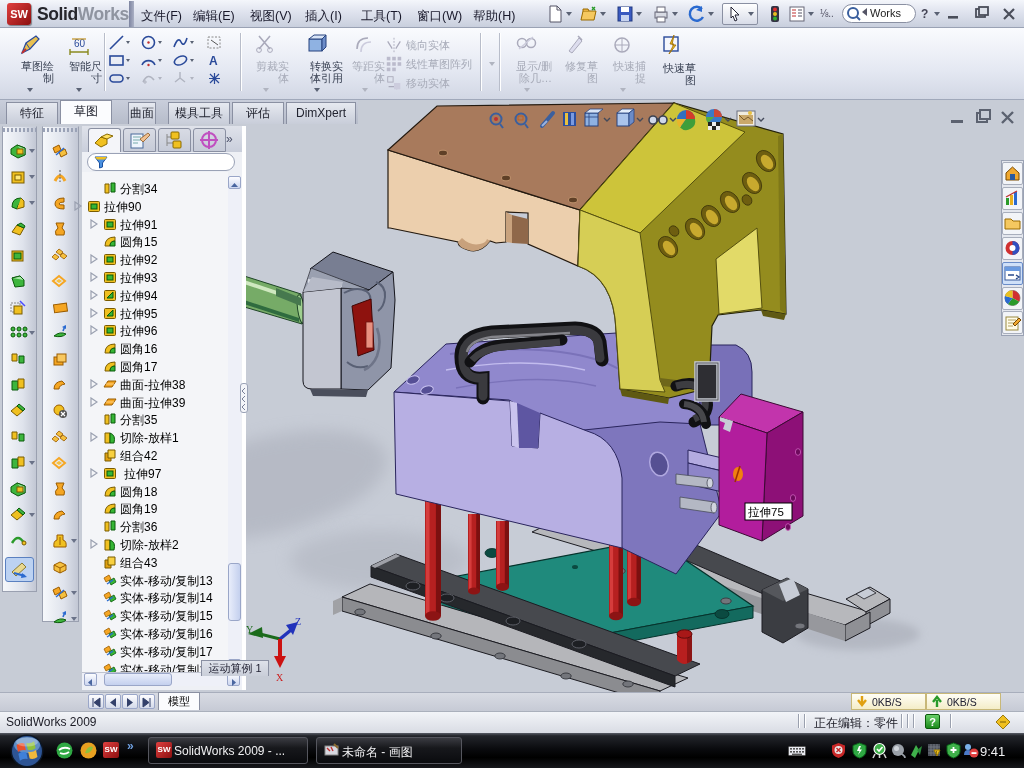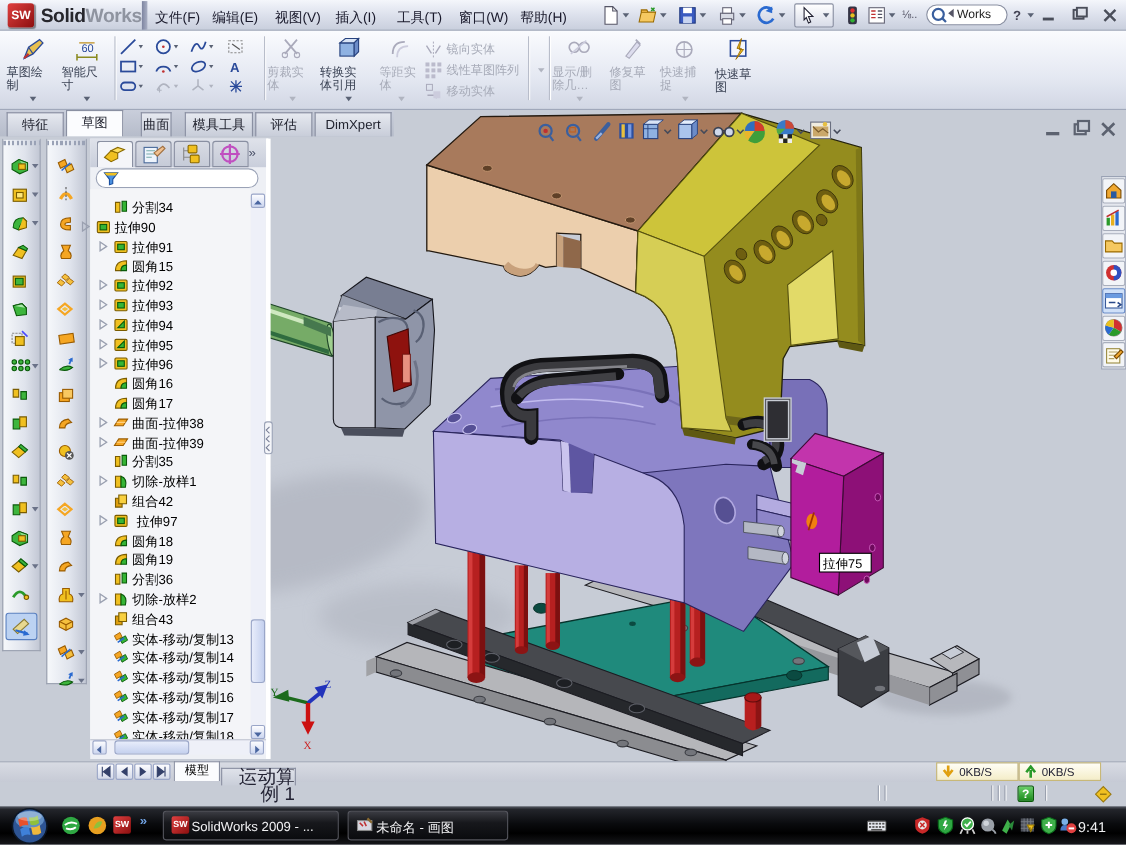--- a/index.html
+++ b/index.html
@@ -7,21 +7,21 @@
 .abs{position:absolute}
 
 #titlebar{left:0;top:0;width:1024px;height:28px;background:linear-gradient(#f4f6fb,#dfe3ee 45%,#c9cfdd);border-bottom:1px solid #9aa2b4}
 #logo{left:7px;top:3px;width:24px;height:22px;background:linear-gradient(135deg,#e04040,#8c0f0f);border-radius:3px;color:#fff;font-weight:bold;font-size:11px;text-align:center;line-height:22px;box-shadow:1px 1px 1px rgba(0,0,0,.4)}
 #brand{left:37px;top:4px;font-size:17.5px;font-weight:bold;color:#26262c;letter-spacing:-0.4px;width:92px;overflow:hidden;white-space:nowrap}
 #brand span{color:#8f94a0}
 #logodiv{left:129px;top:1px;width:5px;height:26px;background:linear-gradient(90deg,#7d84a0,#aab0c4)}
 .menu{top:8px;font-size:12.5px;color:#18182a}
 
 #toolbar{left:0;top:28px;width:1024px;height:72px;background:linear-gradient(#fafbfe,#e4e8f2 60%,#d2d7e4);border-bottom:1px solid #a0a8ba}
-.tbtxt{font-size:11px;color:#3a4254;text-align:left;line-height:12px}
+.tbtxt{font-size:11px;color:#3a4254;text-align:right;line-height:12px}
 .gray .tbtxt,.tbtxt.gray{color:#a7abb8}
 .dda{width:0;height:0;border-left:3px solid transparent;border-right:3px solid transparent;border-top:4px solid #5a6274}
 .dda.gray{border-top-color:#b0b4c0}
 .wm{font-family:"Liberation Serif",serif;font-style:italic;font-weight:bold;color:rgba(148,156,178,.38)}
 
 #tabs{left:0;top:100px;width:358px;height:24px;background:linear-gradient(#c9cedb,#b6bcca)}
 .ctab{position:absolute;top:102px;height:22px;font-size:12px;color:#222430;text-align:center;line-height:21px;background:linear-gradient(#e6e9f0,#c8cdd9);border:1px solid #8a90a2;border-bottom:none}
 .ctab.act{background:#fbfcfe;height:24px;top:100px;z-index:3;font-size:12px}
 
 .vtool{background:linear-gradient(90deg,#f6f8fb,#dfe3ec 60%,#c2c7d4);border:1px solid #9aa0b0;border-top-color:#c8cdd8}
@@ -949,31 +949,35 @@
 <div class="abs" style="left:105px;top:694px;width:16px;height:15px;background:linear-gradient(#fdfdff,#d4daea);border:1px solid #9aa6c8;border-radius:2px"><svg width="14" height="13" viewBox="0 0 14 13">
         <path d="M10,2 L4,6.5 L10,11 Z" fill="#33406a"></path>
       </svg></div>
 <div class="abs" style="left:122px;top:694px;width:16px;height:15px;background:linear-gradient(#fdfdff,#d4daea);border:1px solid #9aa6c8;border-radius:2px"><svg width="14" height="13" viewBox="0 0 14 13">
         <path d="M4,2 L10,6.5 L4,11 Z" fill="#33406a"></path>
       </svg></div>
 <div class="abs" style="left:139px;top:694px;width:16px;height:15px;background:linear-gradient(#fdfdff,#d4daea);border:1px solid #9aa6c8;border-radius:2px"><svg width="14" height="13" viewBox="0 0 14 13">
         <path d="M3,2 L9,6.5 L3,11 Z M10,2 v9" fill="#33406a" stroke="#33406a" stroke-width="1"></path>
       </svg></div>
 <div class="abs" style="left:158px;top:692px;width:42px;height:18px;background:#fbfcfe;border:1px solid #8a90a2;border-bottom:none;font-size:11px;text-align:center;line-height:17px">模型</div>
-<div class="abs" style="left:201px;top:698px;width:68px;height:16px;background:linear-gradient(#dfe2ea,#c9ced9);border:1px solid #8a90a2;border-bottom:none;font-size:17px;text-align:right;line-height:15px;color:#223">运动算例 1</div>
+<div class="abs" style="left:201px;top:660px;width:68px;height:16px;background:linear-gradient(#dfe2ea,#c9ced9);border:1px solid #8a90a2;border-bottom:none;font-size:11px;text-align:center;line-height:15px;color:#223">运动算例 1</div>
 <div class="abs" style="left:851px;top:693px;width:75px;height:17px;background:linear-gradient(#fffef6,#f4edc8);border:1px solid #c8b878"></div>
 <svg class="abs" style="left:856px;top:695px" width="12" height="13" viewBox="0 0 12 13">
       <path d="M6,1 v7 M2,5 L6,10 L10,5" fill="none" stroke="#e0a010" stroke-width="2.4"></path>
     </svg>
 <div class="abs" style="left:872px;top:696px;font-size:10.5px;color:#223">0KB/S</div>
 <div class="abs" style="left:926px;top:693px;width:75px;height:17px;background:linear-gradient(#fffef6,#f4edc8);border:1px solid #c8b878"></div>
 <svg class="abs" style="left:931px;top:695px" width="12" height="13" viewBox="0 0 12 13">
       <path d="M6,12 v-7 M2,7 L6,2 L10,7" fill="none" stroke="#2a9a2a" stroke-width="2.4"></path>
     </svg>
 <div class="abs" style="left:947px;top:696px;font-size:10.5px;color:#223">0KB/S</div>
+  <div class="abs" id="statusbar">
+    <div class="abs" style="left:6px;top:3px">SolidWorks 2009</div>
+    <div class="abs" style="left:814px;top:3px">正在编辑：零件</div>
+  </div>
   <div class="abs" style="left:798px;top:714px;width:1px;height:14px;background:#9aa0ae;box-shadow:1px 0 0 #fff"></div>
 <div class="abs" style="left:804px;top:714px;width:1px;height:14px;background:#9aa0ae;box-shadow:1px 0 0 #fff"></div>
 <div class="abs" style="left:901px;top:714px;width:1px;height:14px;background:#9aa0ae;box-shadow:1px 0 0 #fff"></div>
 <div class="abs" style="left:907px;top:714px;width:1px;height:14px;background:#9aa0ae;box-shadow:1px 0 0 #fff"></div>
 <div class="abs" style="left:913px;top:714px;width:1px;height:14px;background:#9aa0ae;box-shadow:1px 0 0 #fff"></div>
 <div class="abs" style="left:950px;top:714px;width:1px;height:14px;background:#9aa0ae;box-shadow:1px 0 0 #fff"></div>
 <div class="abs" style="left:925px;top:714px;width:15px;height:15px;background:linear-gradient(#6ad06a,#1a8a1a);border:1px solid #0a5a0a;border-radius:2px;color:#fff;font-size:11px;font-weight:bold;text-align:center;line-height:15px">?</div>
 <svg class="abs" style="left:993px;top:712px" width="20" height="19" viewBox="0 0 20 19">
       <path d="M3,10 L10,3 L17,10 L10,17 Z" fill="#f0c020" stroke="#9a7a10"></path>
       <path d="M7,10 L13,10" stroke="#9a7a10" stroke-width="1.4"></path>

